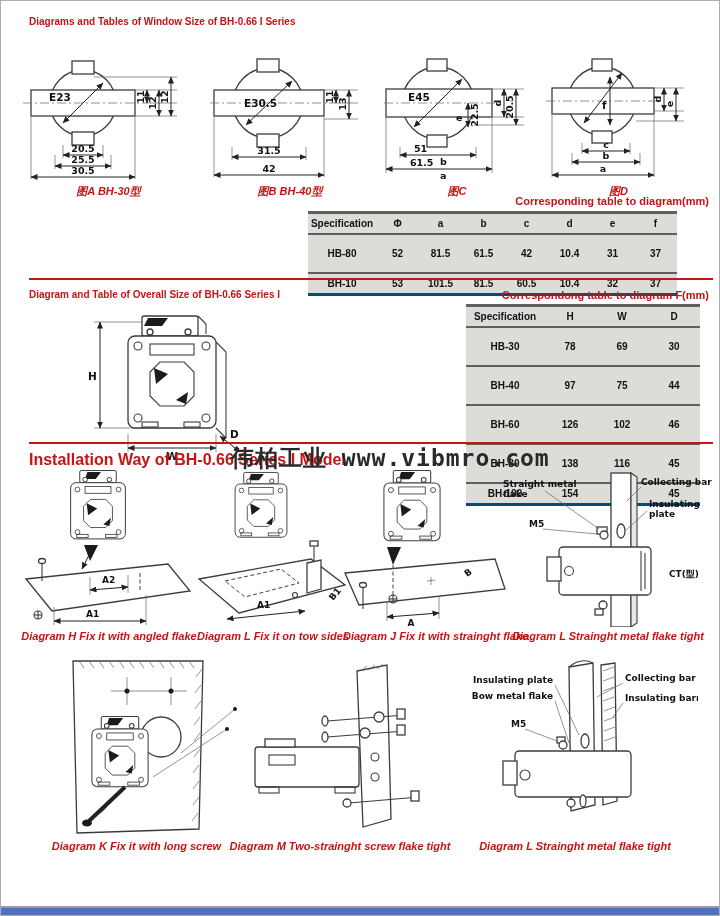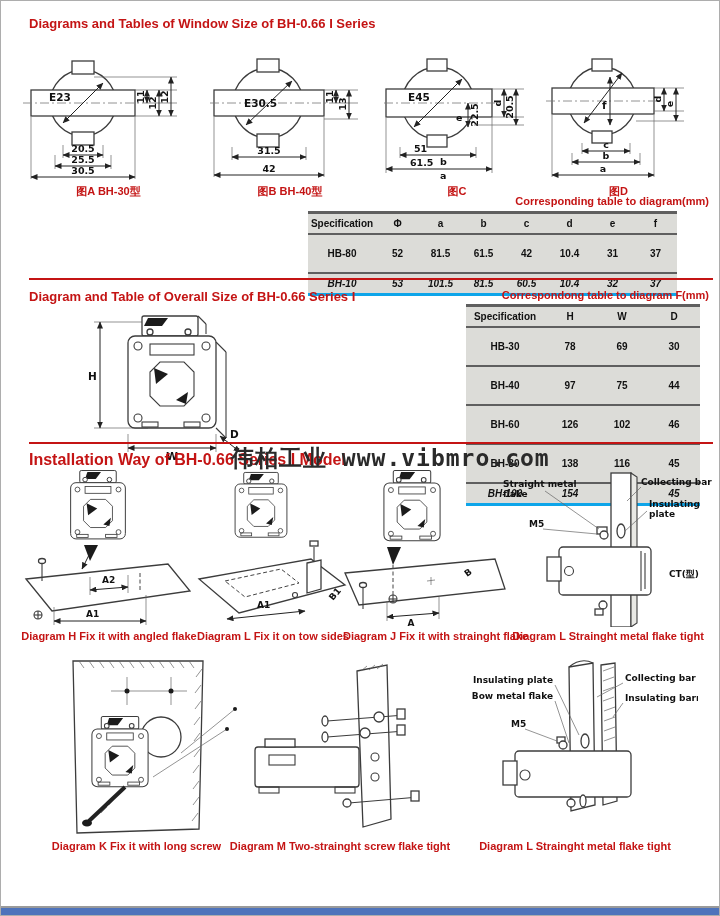--- a/index.html
+++ b/index.html
@@ -1,31 +1,31 @@
 <!DOCTYPE html>
 <html><head>
 <meta charset="utf-8">
 <style>
   html,body{margin:0;padding:0;background:#fff;}
   .page{position:relative;width:720px;height:916px;background:#fff;border:1px solid #adadad;
         box-sizing:border-box;font-family:"Liberation Sans",sans-serif;overflow:hidden;}
-  .sec-h{position:absolute;margin:0;font-size:13px;font-weight:bold;color:#c41414;white-space:nowrap;}
+  .sec-h{position:absolute;margin:0;font-size:10px;font-weight:bold;color:#c41414;white-space:nowrap;}
   .redline{position:absolute;left:28px;width:684px;height:2px;background:#c41414;}
   .tbl-title{position:absolute;right:10px;font-size:11px;font-weight:bold;color:#c41414;text-align:left;white-space:nowrap;}
   .tbl{position:absolute;}
   .row{display:flex;}
   .row>div{background:#dcdcd8;border-bottom:2px solid #5f5f5f;box-sizing:border-box;
            font-size:10px;font-weight:bold;color:#111;display:flex;align-items:center;justify-content:center;height:39px;}
   .row.first>div{border-top:3px solid #5f5f5f;height:24px;}
-  .row.last>div{border-bottom:3px solid #0ea5e9;height:22px;font-style:italic;}
+  .row.last>div{border-bottom:3px solid #0c4a6e;height:22px;}
   .t1 .c0{width:68px;} .t1 .c{width:43px;}
   .t2 .c0{width:78px;} .t2 .c{width:52px;}
   .fig{position:absolute;text-align:center;}
   .fig svg{display:block;margin:0 auto;}
-  .cap{font-size:11px;font-weight:bold;color:#c41414;margin-top:3px;white-space:nowrap;}
+  .cap{font-size:11px;font-weight:bold;color:#c41414;margin-top:3px;white-space:nowrap;font-style:italic;}
   .wm{position:absolute;left:230px;top:442px;font-size:23px;font-weight:700;color:#2a2a2a;
       letter-spacing:1px;font-family:"DejaVu Sans Mono",monospace;white-space:nowrap;}
   .footer{position:absolute;left:0;right:0;bottom:0;height:7px;background:#4e73bb;border-top:2px solid #9a9a9a;}
   
   .o{fill:#fff;stroke:#3c3c3c;stroke-width:1.3;}
   .ln{fill:none;stroke:#3c3c3c;stroke-width:1.1;}
   .thin{fill:none;stroke:#666;stroke-width:0.7;}
   .cl{fill:none;stroke:#777;stroke-width:0.8;stroke-dasharray:9 3 2 3;}
   .dim{fill:none;stroke:#222;stroke-width:1;}
   .dsh{fill:none;stroke:#444;stroke-width:1;stroke-dasharray:4 2.5;}

